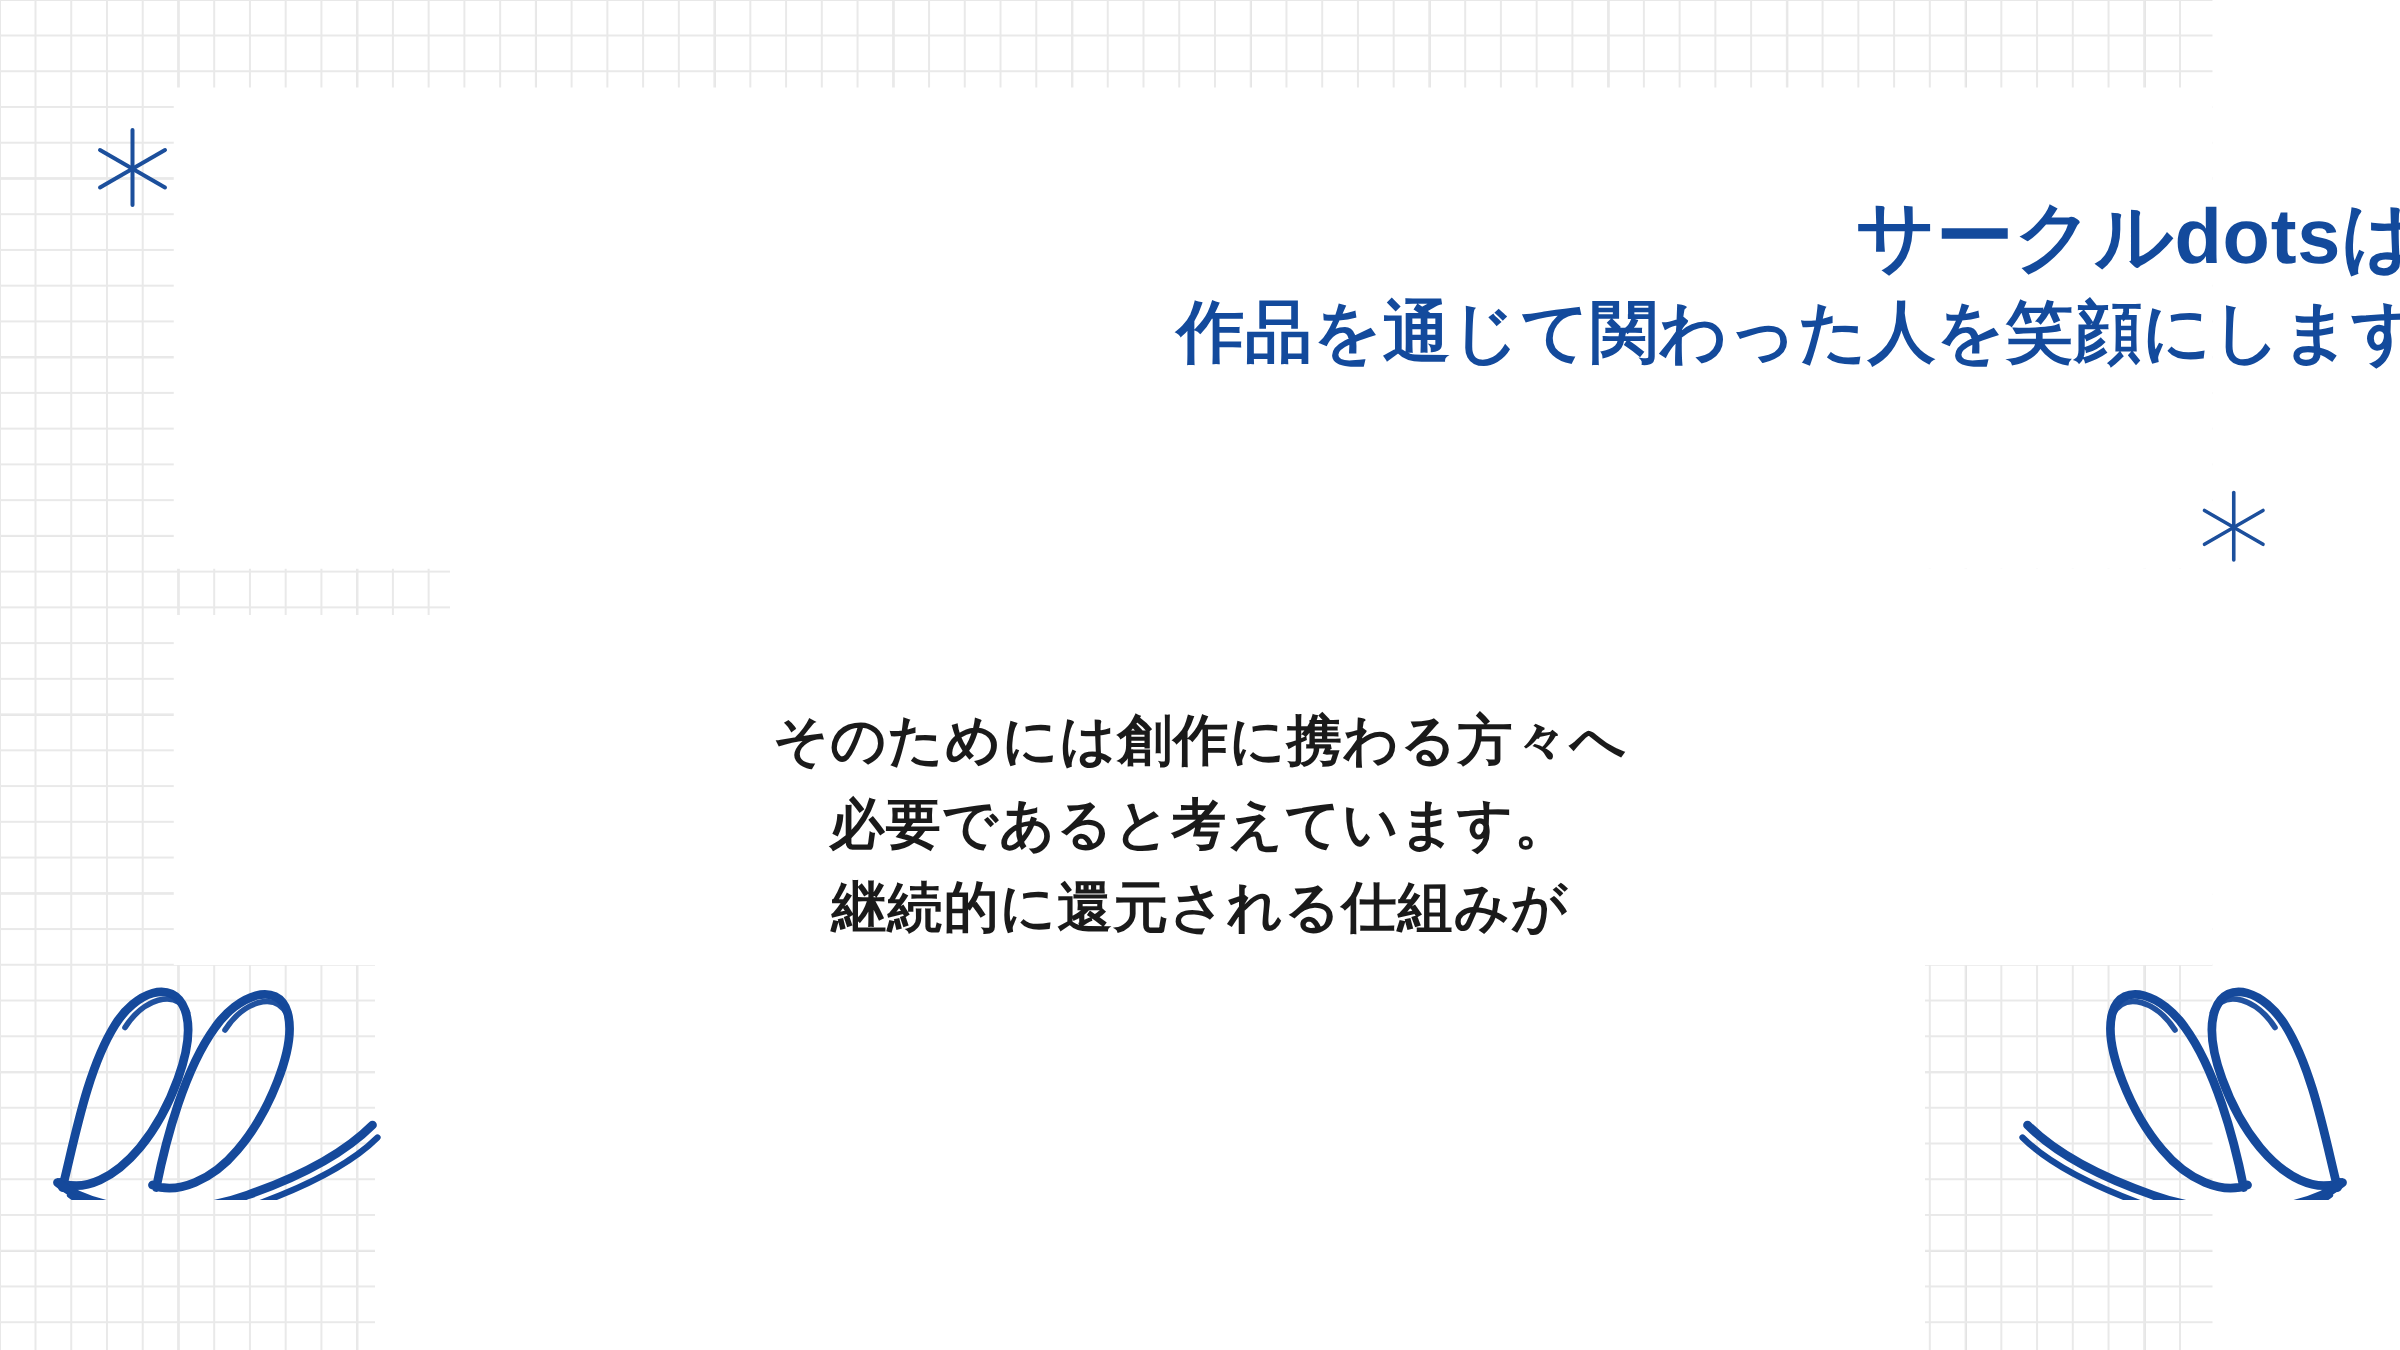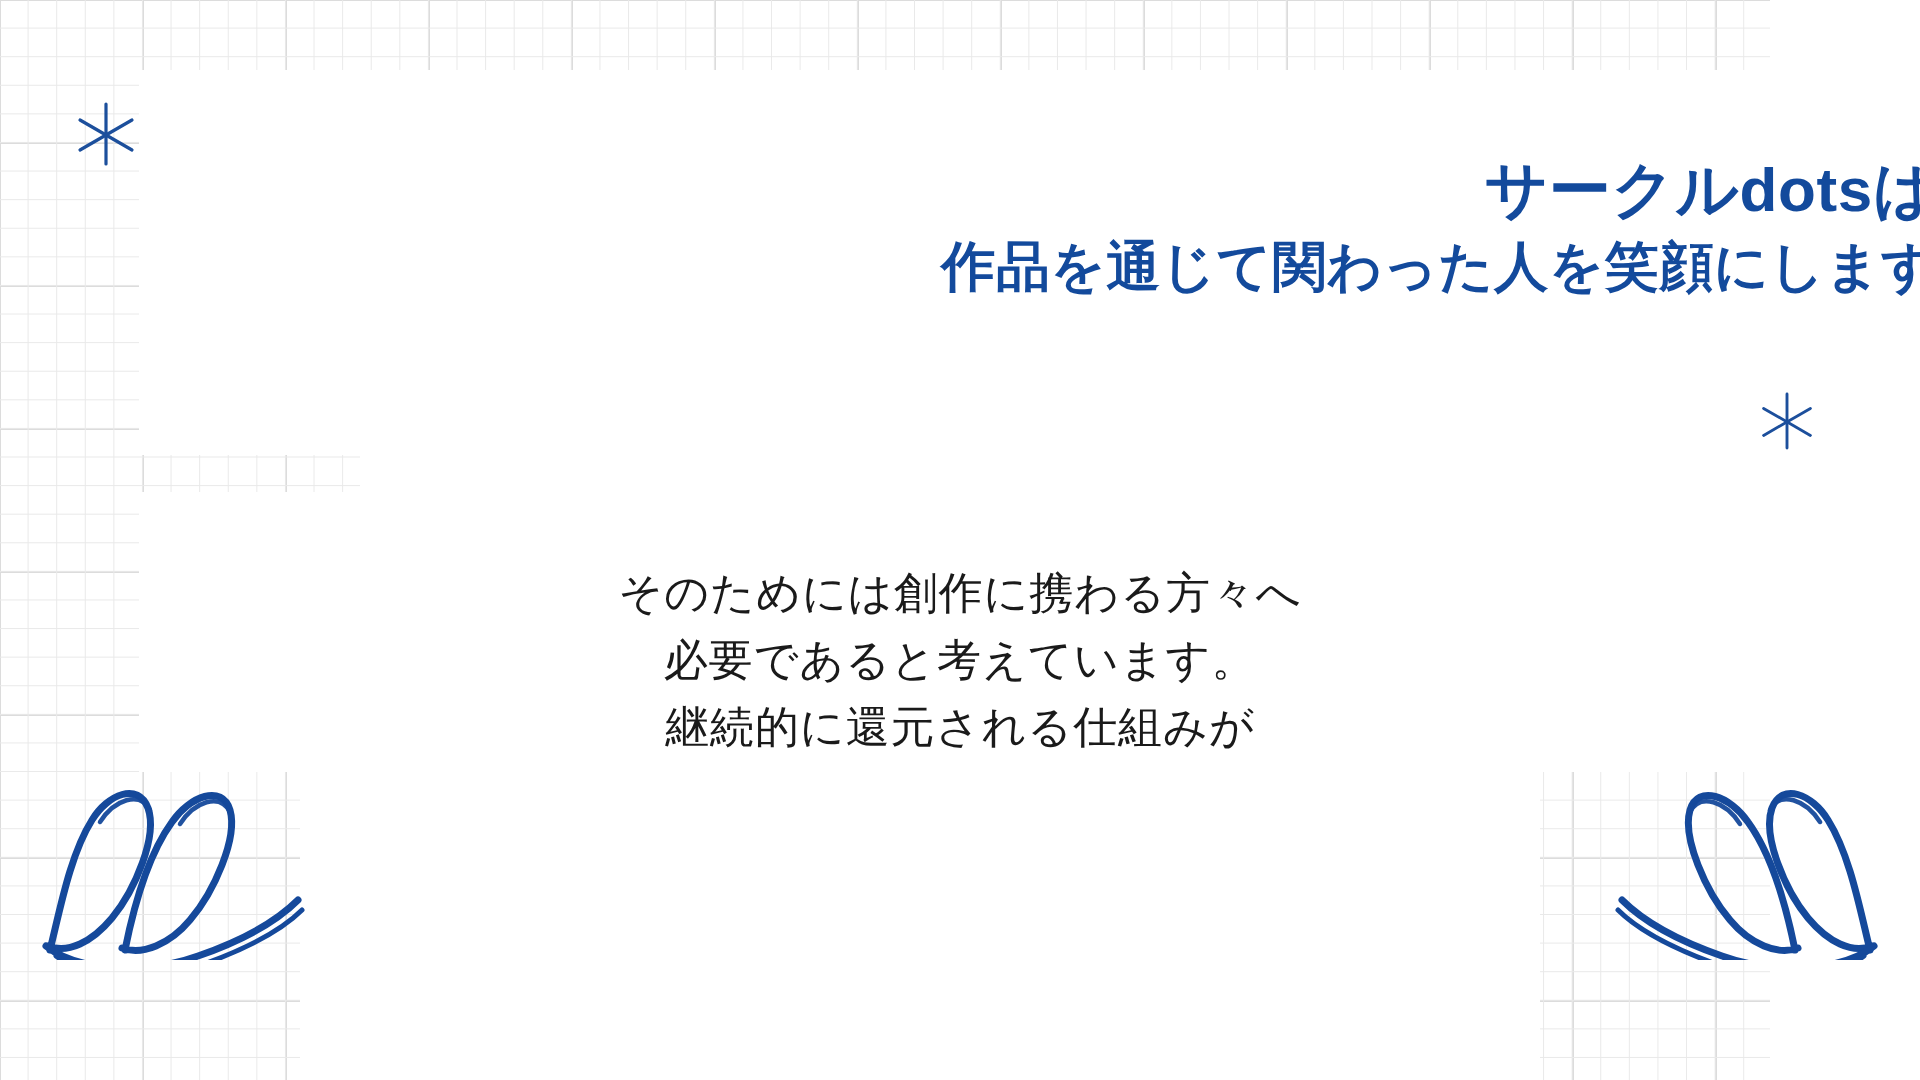--- a/index.html
+++ b/index.html
@@ -123,21 +123,21 @@
     position: absolute;
     left: 0;
     top: 560px;
     width: 1920px;
     text-align: center;
     z-index: 6;
   }
   .body-line {
     color: #1a1a1a;
     font-size: 44px;
-    font-weight: 400;
+    font-weight: 700;
     line-height: 1.52;
     letter-spacing: 0.02em;
     white-space: nowrap;
   }
 
   
   .sparkle {
     position: absolute;
     z-index: 7;
   }

